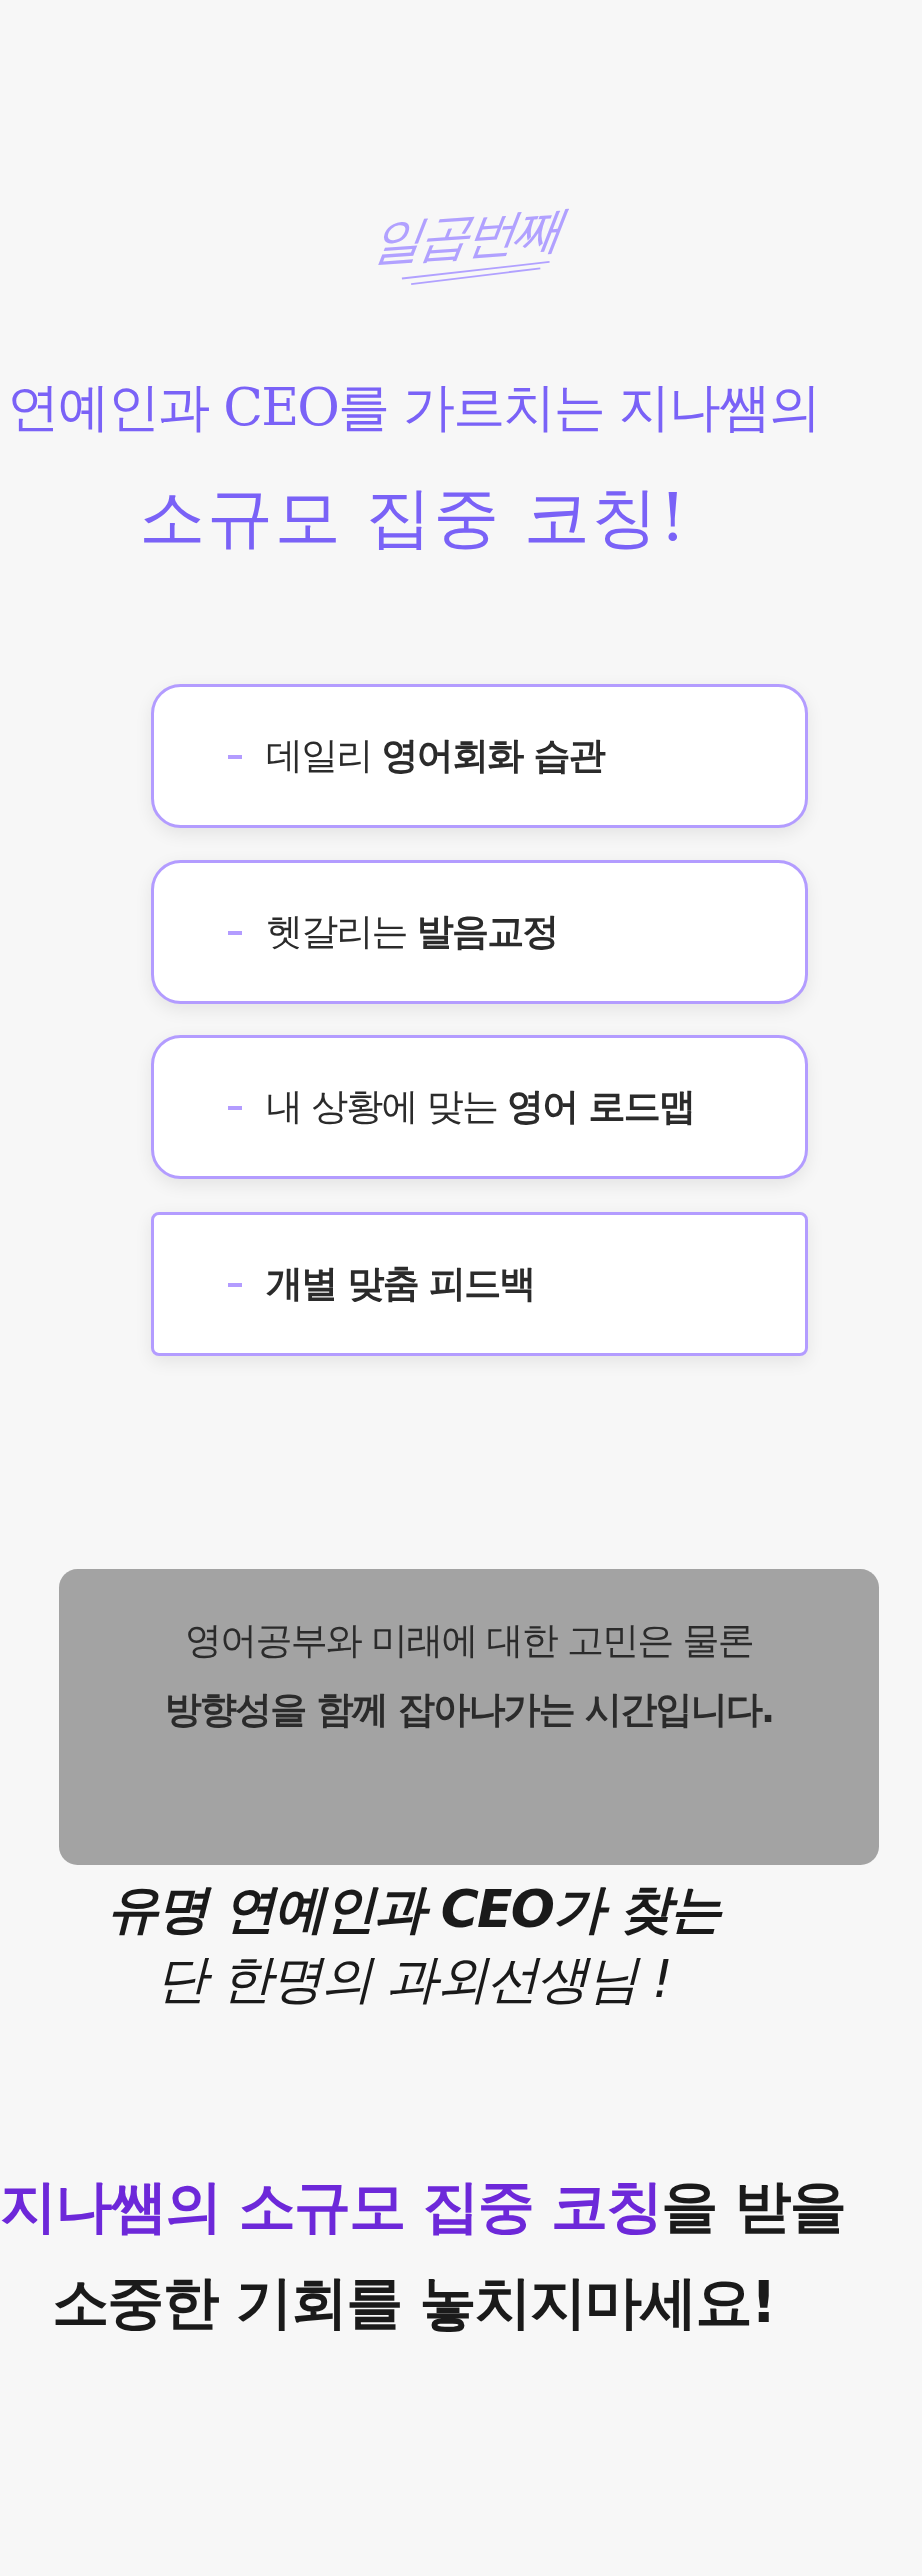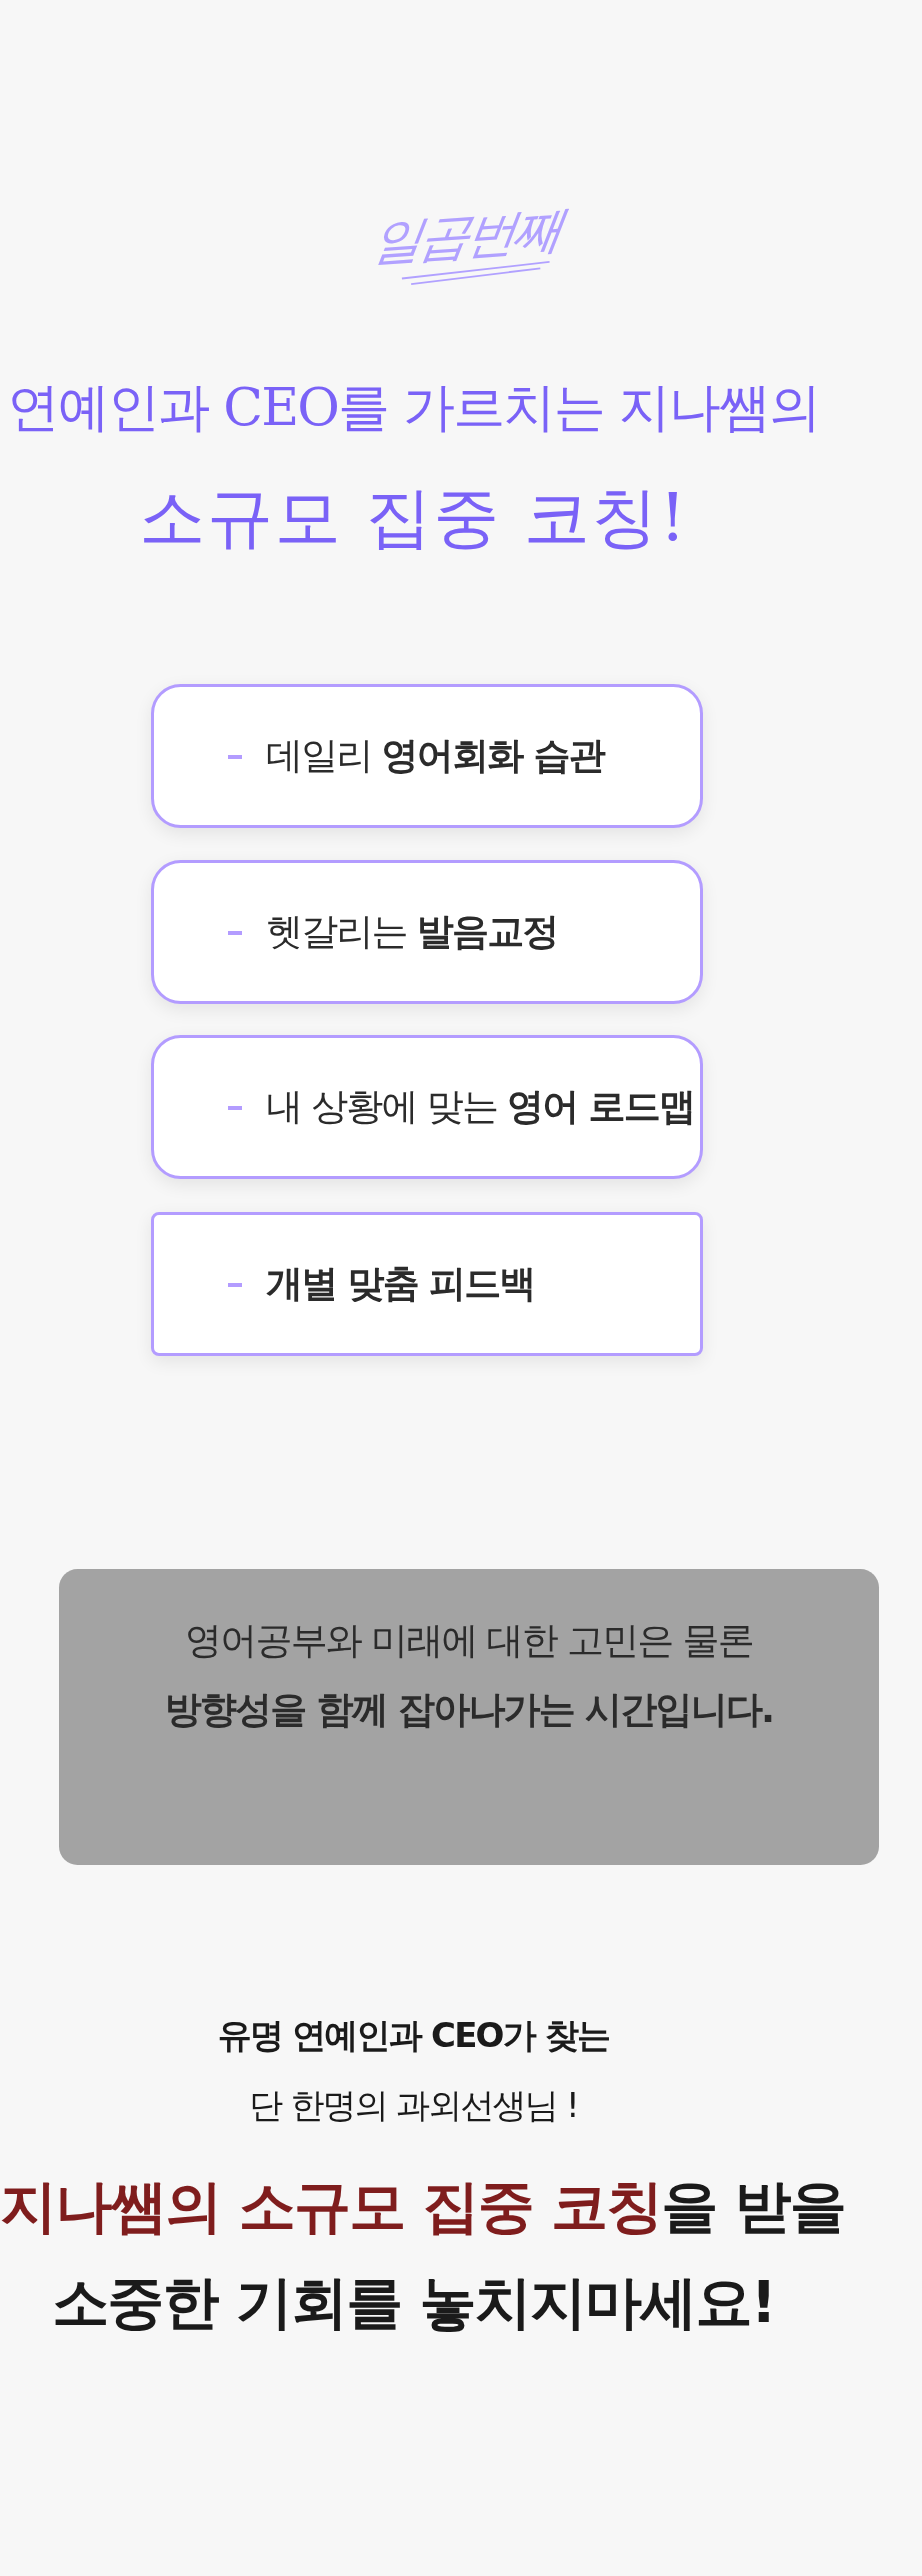--- a/index.html
+++ b/index.html
@@ -50,21 +50,21 @@
     font-family: "DejaVu Serif", "Liberation Serif", serif;
     font-size: 66px;
     line-height: 111px;
     color: #7a62f7;
     letter-spacing: 1.8px;
   }
 
   .feature-box {
     position: absolute;
     left: 151px;
-    width: 552px;
+    width: 657px;
     height: 144px;
     background: #ffffff;
     border: 3.7px solid #b39cff;
     border-radius: 29.6px;
     box-shadow: 0 5.5px 16.6px rgba(0,0,0,0.08);
     display: flex;
     align-items: center;
     padding-left: 74px;
   }
   .feature-dash {
@@ -104,37 +104,38 @@
   .info-line {
     font-size: 37px;
     line-height: 69px;
     color: #2b2b2b;
     letter-spacing: -1.8px;
     white-space: nowrap;
   }
   .info-line.bold { font-weight: bold; }
 
   .cta-1 {
-    top: 2000px;
-    font-size: 34px;
+    top: 1874px;
+    font-size: 52px;
     line-height: 70px;
     color: #1a1a1a;
     letter-spacing: -1.8px;
+    font-style: italic;
   }
   .cta-1 .bold { font-weight: bold; }
   .cta-2 {
     top: 2158px;
     font-size: 57px;
     line-height: 96px;
     font-weight: bold;
     color: #1a1a1a;
     letter-spacing: -1.8px;
     white-space: nowrap;
   }
-  .cta-2 .accent { color: #7f1d1d; }
+  .cta-2 .accent { color: #6d28d9; }
 </style>
 </head>
 <body>
 
 <div class="logo">
   <div class="logo-text">일곱번째</div>
   <svg width="203" height="88" viewBox="0 0 220 95">
     <line x1="40" y1="86" x2="200" y2="68" stroke="#b1a1ff" stroke-width="2"></line>
     <line x1="50" y1="92" x2="190" y2="75" stroke="#b1a1ff" stroke-width="2"></line>
   </svg>

